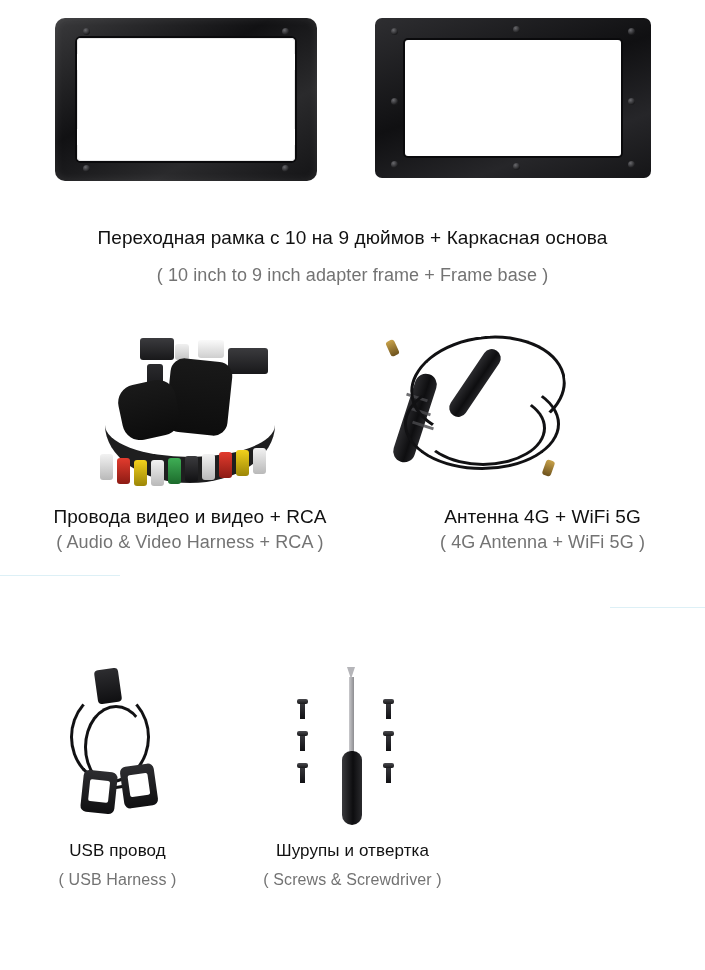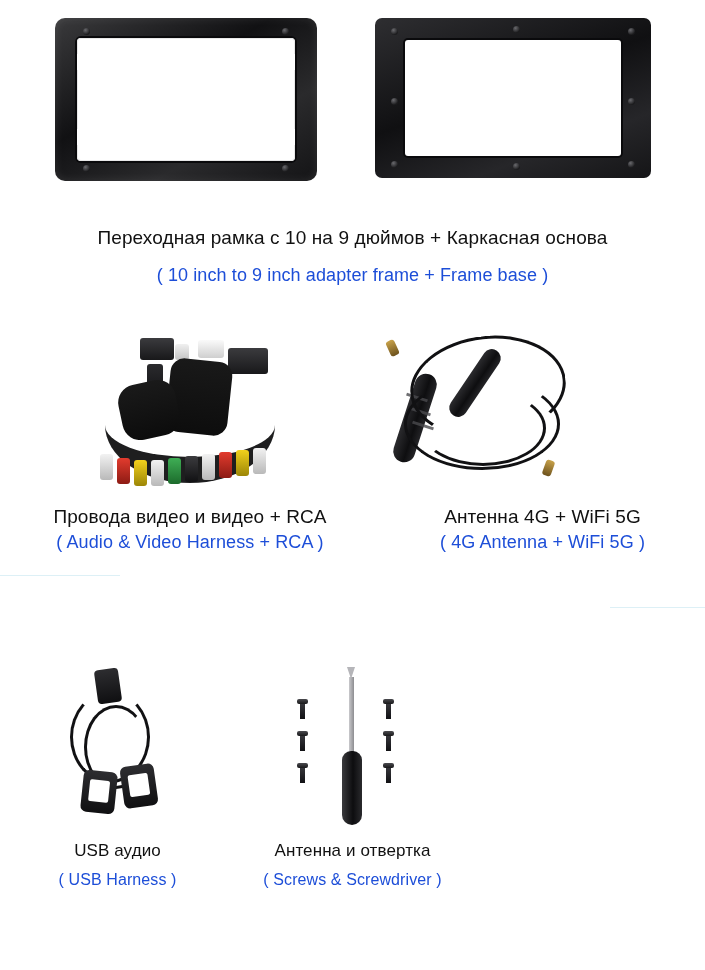--- a/index.html
+++ b/index.html
@@ -28,21 +28,21 @@
     font-weight: normal;
     font-size: 19px;
     letter-spacing: 0.1px;
     text-align: center;
     color: #111111;
     line-height: 1.25;
   }
   .cap-en {
     font-size: 18px;
     text-align: center;
-    color: #1d4ed8;
+    color: #737373;
     line-height: 1.3;
     letter-spacing: 0.1px;
   }
   .cap-ru.small { font-size: 17px; }
   .cap-en.small { font-size: 16px; }
 
   
   .section1 {
     position: absolute;
     top: 18px;
@@ -366,21 +366,21 @@
 
     <div class="s3-col">
       <div class="art-box3">
         <div class="usb-head" style="left:96px;top:14px;transform:rotate(-8deg);"></div>
         <div class="cable" style="left:70px;top:36px;width:74px;height:86px;border-color:transparent #111113 #111113 #111113;"></div>
         <div class="cable" style="left:84px;top:50px;width:58px;height:78px;border-color:#111113 transparent #111113 #111113;"></div>
         <div class="usb-a" style="left:82px;top:116px;transform:rotate(6deg);"></div>
         <div class="usb-a" style="left:122px;top:110px;transform:rotate(-8deg);"></div>
       </div>
       <div class="caps3">
-        <div class="cap-ru small">USB аудио</div>
+        <div class="cap-ru small">USB провод</div>
         <div class="cap-en small">( USB Harness )</div>
       </div>
     </div>
 
     <div class="s3-col">
       <div class="art-box3">
         <div class="sd-shaft" style="left:114px;top:22px;"></div>
         <div class="sd-tip" style="left:112px;top:12px;transform:rotate(180deg);"></div>
         <div class="sd-handle" style="left:107px;top:96px;"></div>
 
@@ -403,20 +403,20 @@
         <div class="screw-item" style="left:150px;top:76px;">
             <span class="head"></span>
             <span class="body"></span>
           </div>
         <div class="screw-item" style="left:150px;top:108px;">
             <span class="head"></span>
             <span class="body"></span>
           </div>
       </div>
       <div class="caps3">
-        <div class="cap-ru small">Антенна и отвертка</div>
+        <div class="cap-ru small">Шурупы и отвертка</div>
         <div class="cap-en small">( Screws &amp; Screwdriver )</div>
       </div>
     </div>
 
 
   </div>
 </div>
 
 </body></html>

